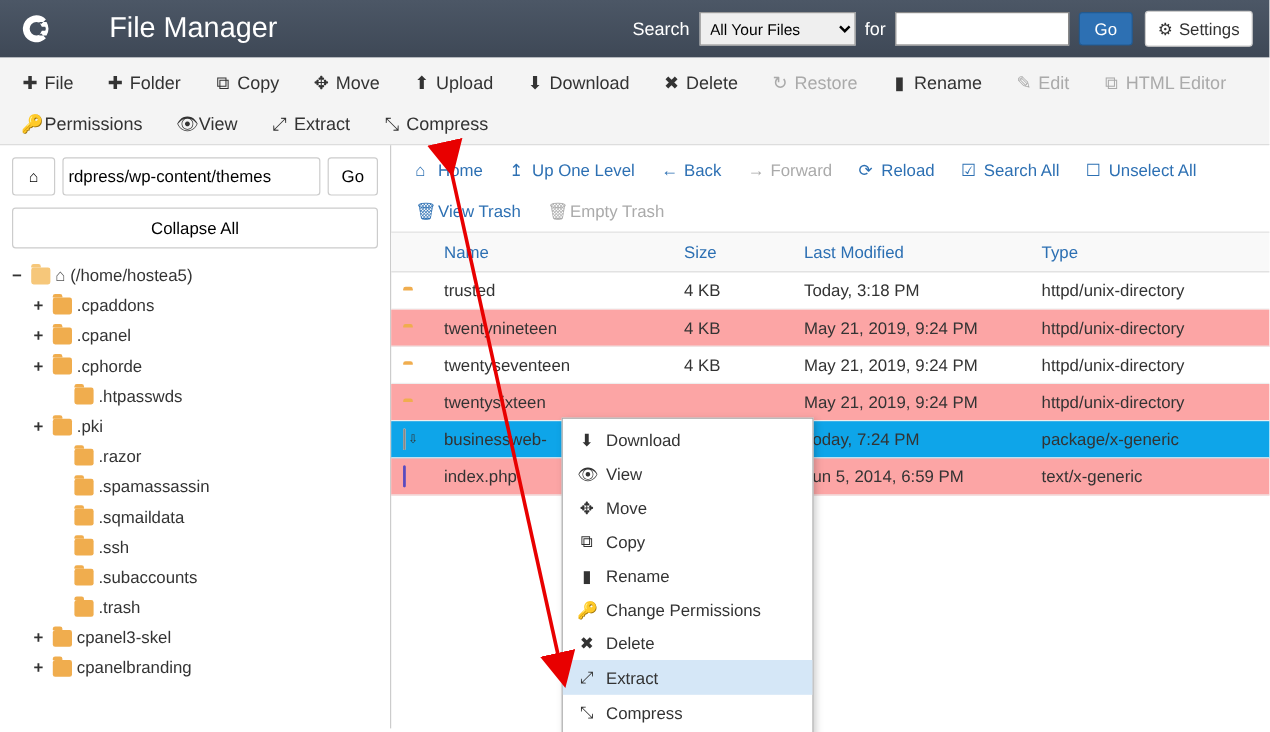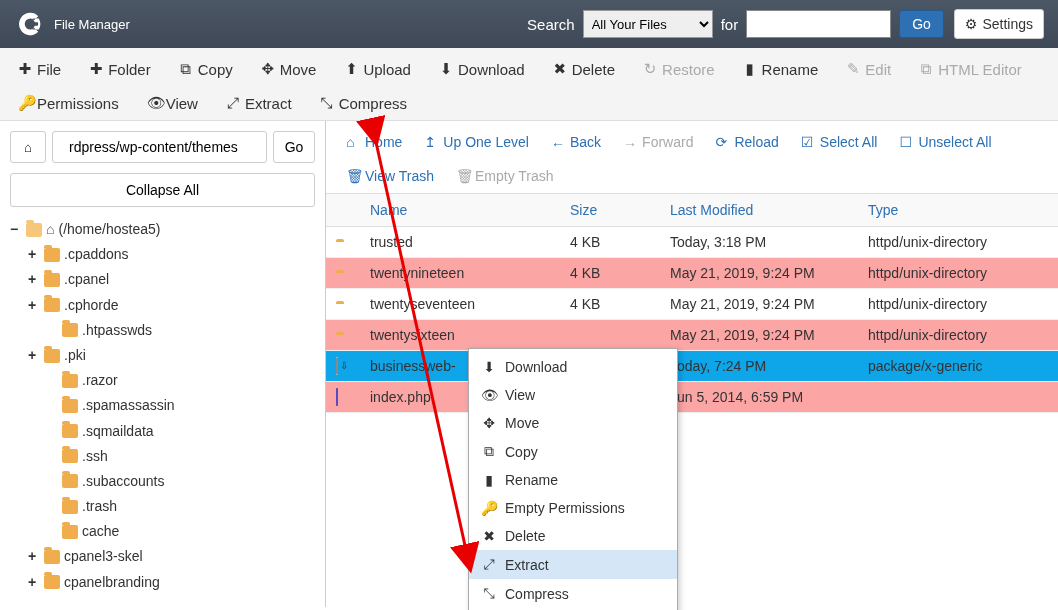--- a/index.html
+++ b/index.html
@@ -2,42 +2,42 @@
 <html><head>
 <meta charset="utf-8">
 <style>
 * { box-sizing: border-box; margin: 0; padding: 0; font-family: -apple-system, BlinkMacSystemFont, "Segoe UI", Arial, sans-serif; }
 body { width: 1058px; height: 610px; overflow: hidden; background: #fff; font-size: 14px; color: #333; position: relative; }
 
 
 .header { height: 48px; background: linear-gradient(#4c5766,#3e4856); color: #fff; display: flex; align-items: center; padding: 0 14px; }
 .cp-logo { width: 30px; height: 30px; margin-right: 10px; display:flex; align-items:center; justify-content:center;}
 .cp-logo svg { width:28px; height:28px; }
-.title { font-size: 13px; font-weight: 400; flex: 0 0 auto; }
+.title { font-size: 24px; font-weight: 400; flex: 0 0 auto; margin-left: 37px; }
 .spacer { flex: 1; }
 .search-label { margin: 12px 8px; font-size: 15px; }
 .search-select { height: 28px; width: 130px; border: 1px solid #999; background:#efefef; font-size:13px; padding:0 4px;}
 .search-input { height: 28px; width: 145px; border: 1px solid #888; padding: 0 6px; background:#fff;}
 .go-btn { height: 28px; background: #2d70b3; color: #fff; border: 1px solid #225a91; padding: 0 12px; margin-left: 8px; border-radius:3px; font-size:14px; cursor:pointer;}
 .settings-btn { height: 30px; background: #fff; color: #333; border: 1px solid #ccc; padding: 0 10px; margin-left: 10px; border-radius:3px; display:flex; align-items:center; gap:5px; cursor:pointer; font-size:14px;}
 
 
 .toolbar { background: #f4f4f4; border-bottom: 1px solid #ddd; padding: 6px 6px 2px 6px; display: flex; flex-wrap: wrap; gap: 4px; }
 .tbtn { display: inline-flex; align-items: center; gap: 5px; padding: 6px 12px; font-size: 15px; color: #333; border-radius:3px; cursor:pointer; }
 .tbtn.disabled { color: #aaa; }
 .tbtn .ic { width:14px; flex-shrink:0; text-align:center;}
 
 
 .main { display: flex; height: calc(100% - 124px); }
 
 
 .sidebar { width: 326px; border-right: 1px solid #ccc; padding: 10px; overflow:hidden;}
 .path-row { display: flex; gap: 6px; margin-bottom: 10px; }
 .home-btn { width: 36px; height: 32px; border: 1px solid #ccc; border-radius:3px; display:flex; align-items:center; justify-content:center; cursor:pointer; background:#fff;}
-.path-input { flex: 1; height: 32px; border: 1px solid #ccc; padding: 0 16px; font-size:14px; border-radius:3px;}
+.path-input { flex: 1; height: 32px; border: 1px solid #ccc; padding: 0 4px; font-size:14px; border-radius:3px;}
 .gob { width: 42px; height: 32px; border: 1px solid #ccc; border-radius:3px; background:#fff; cursor:pointer; font-size:14px;}
 .collapse-btn { width: 100%; height: 34px; border: 1px solid #ccc; background:#fff; border-radius:3px; margin-bottom:10px; cursor:pointer; font-size:14px;}
 .tree { font-size: 14px; line-height: 1.8; overflow:auto;}
 .tree-item { display: flex; align-items:center; gap: 4px; white-space:nowrap;}
 .toggle { width:12px; font-weight:bold; cursor:pointer;}
 .foldicon { width:16px; height:14px; background:#f0ad4e; border-radius:2px; position:relative; flex-shrink:0;}
 .foldicon.open { background:#f6c77a;}
 .foldicon::before{content:""; position:absolute; top:-3px; left:0; width:8px; height:3px; background:inherit; border-radius:2px 2px 0 0;}
 .tree-label {cursor:pointer;}
 .ind0{padding-left:0} .ind1{padding-left:18px} .ind2{padding-left:36px}
@@ -227,25 +227,20 @@
           <div class="tree-item ind2">
             <span class="toggle"></span>
             <span class="foldicon"></span>
             <span class="tree-label">.subaccounts</span>
           </div>
           <div class="tree-item ind2">
             <span class="toggle"></span>
             <span class="foldicon"></span>
             <span class="tree-label">.trash</span>
           </div>
-          <div class="tree-item ind2">
-            <span class="toggle"></span>
-            <span class="foldicon"></span>
-            <span class="tree-label">cache</span>
-          </div>
           <div class="tree-item ind1">
             <span class="toggle">+</span>
             <span class="foldicon"></span>
             <span class="tree-label">cpanel3-skel</span>
           </div>
           <div class="tree-item ind1">
             <span class="toggle">+</span>
             <span class="foldicon"></span>
             <span class="tree-label">cpanelbranding</span>
           </div>
@@ -270,21 +265,21 @@
       <span class="ab disabled">
           <span class="ic">→</span>
           <span>Forward</span>
         </span>
       <span class="ab">
           <span class="ic">⟳</span>
           <span>Reload</span>
         </span>
       <span class="ab">
           <span class="ic">☑</span>
-          <span>Select All</span>
+          <span>Search All</span>
         </span>
       <span class="ab">
           <span class="ic">☐</span>
           <span>Unselect All</span>
         </span>
       <span style="flex-basis:100%; height:4px"></span>
       <span class="ab">
           <span class="ic">🗑</span>
           <span>View Trash</span>
         </span>
@@ -334,20 +329,21 @@
           <span class="col-name">businessweb-</span>
           <span class="col-size"></span>
           <span class="col-mod">Today, 7:24 PM</span>
           <span class="col-type">package/x-generic</span>
         </div>
         <div class="row alt">
           <span class="col-icon"><span class="docicon php"></span></span>
           <span class="col-name">index.php</span>
           <span class="col-size"></span>
           <span class="col-mod">Jun 5, 2014, 6:59 PM</span>
+          <span class="col-type">text/x-generic</span>
         </div>
       </div>
   </div>
 </div>
 
 <div class="ctx">
   <div class="ctx-item">
       <span class="ic">⬇</span>
       <span>Download</span>
     </div>
@@ -362,21 +358,21 @@
   <div class="ctx-item">
       <span class="ic">⧉</span>
       <span>Copy</span>
     </div>
   <div class="ctx-item">
       <span class="ic">▮</span>
       <span>Rename</span>
     </div>
   <div class="ctx-item">
       <span class="ic">🔑</span>
-      <span>Empty Permissions</span>
+      <span>Change Permissions</span>
     </div>
   <div class="ctx-item">
       <span class="ic">✖</span>
       <span>Delete</span>
     </div>
   <div class="ctx-item hl">
       <span class="ic">⤢</span>
       <span>Extract</span>
     </div>
   <div class="ctx-item">

